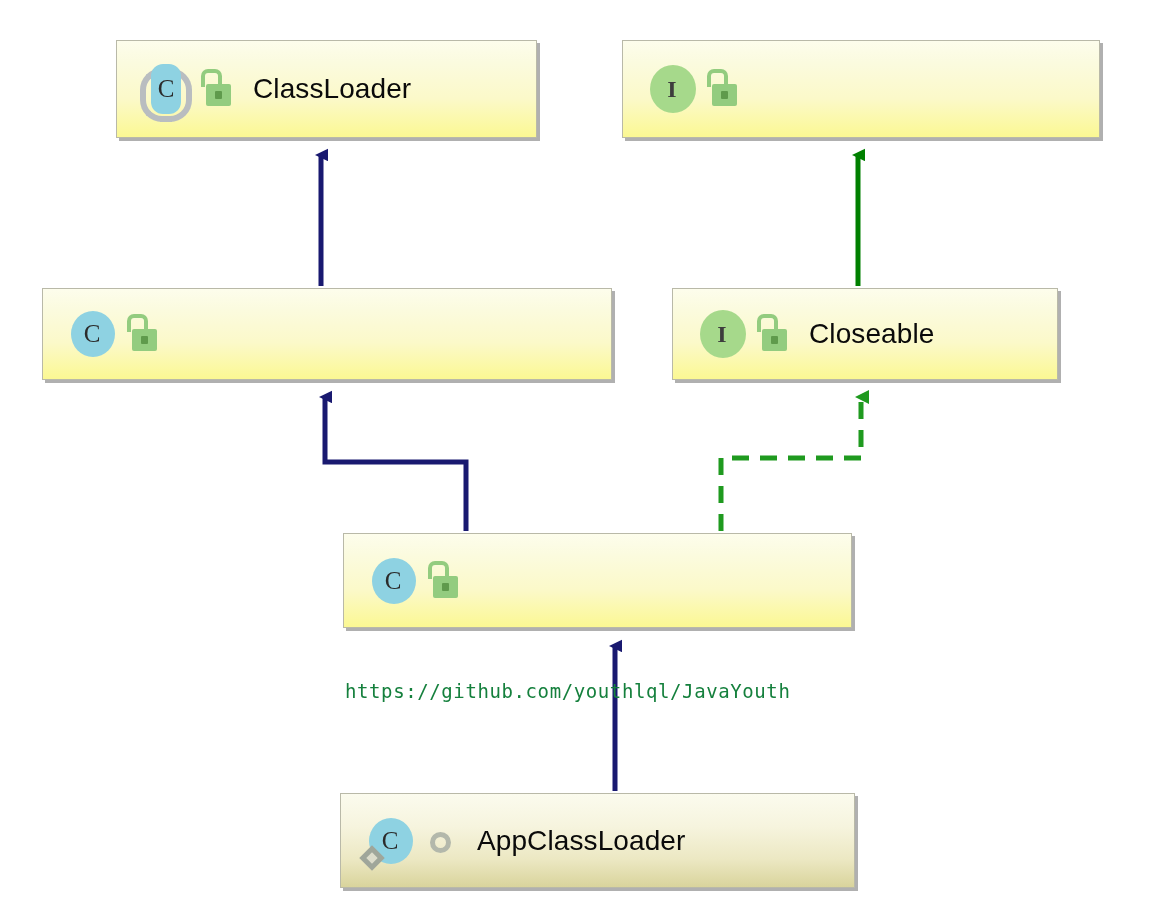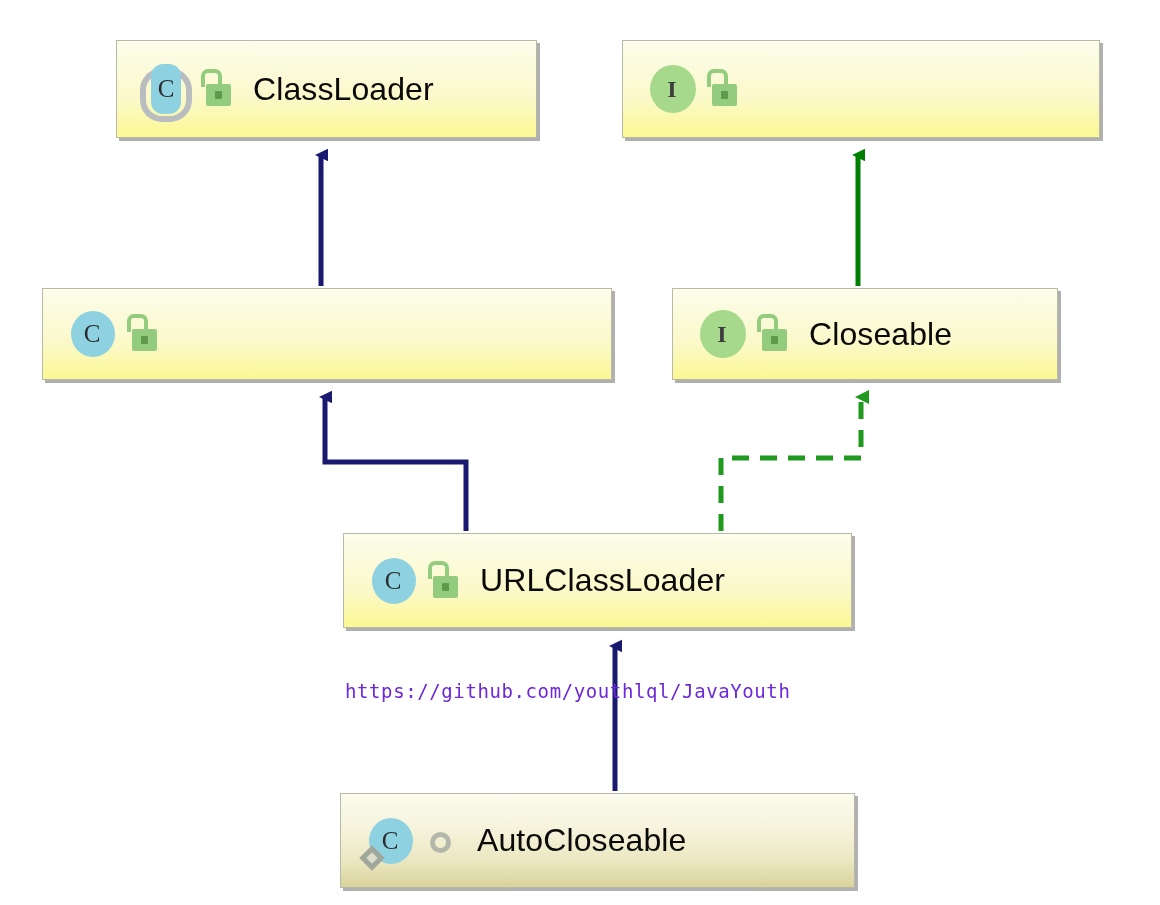--- a/index.html
+++ b/index.html
@@ -33,21 +33,21 @@
     box-shadow: 3px 3px 0 0 #b0b0b0;
     display: flex;
     align-items: center;
     padding-left: 22px;
     z-index: 5;
   }
   .uml-box.tan {
     background: linear-gradient(to bottom, #fbfbee 0%, #f6f4de 35%, #ece8c3 70%, #d9d49c 100%);
   }
   .box-label {
-    font-size: 32px;
+    font-size: 28px;
     color: #0a0a0a;
     white-space: nowrap;
     letter-spacing: 0.1px;
     text-align: right;
   }
   
   .type-icon {
     position: relative;
     width: 54px;
     height: 54px;
@@ -171,21 +171,21 @@
     border: 5px solid #b3b8ab;
     border-radius: 50%;
   }
   
   #watermark {
     position: absolute;
     left: 345px;
     top: 680px;
     font-family: "DejaVu Sans Mono", monospace;
     font-size: 19px;
-    color: #6d28d9;
+    color: #15803d;
     white-space: nowrap;
     letter-spacing: 0.6px;
     z-index: 2;
   }
 </style>
 </head>
 <body>
 
 <div id="diagram">
 
@@ -275,28 +275,27 @@
 
   <div class="uml-box" id="node-urlclassloader" style="left: 343px; top: 533px; width: 509px; height: 95px;">
     <span class="type-icon">
       <span class="disc-class"></span>
       <span class="glyph-letter">C</span>
     </span>
     <span class="vis-icon">
       <span class="lock-shackle"></span>
       <span class="lock-body"></span>
     </span>
-    <span class="box-label">URLClassLoader</span>
   </div>
 
   <div class="uml-box tan" id="node-appclassloader" style="left: 340px; top: 793px; width: 515px; height: 95px;">
     <span class="type-icon">
       <span class="disc-class"></span>
       <span class="glyph-letter">C</span>
       <span class="static-diamond"></span>
     </span>
     <span class="vis-icon">
       <span class="pkg-ring"></span>
     </span>
-    <span class="box-label">AutoCloseable</span>
+    <span class="box-label">AppClassLoader</span>
   </div>
 
 </div>
 
 </body></html>

